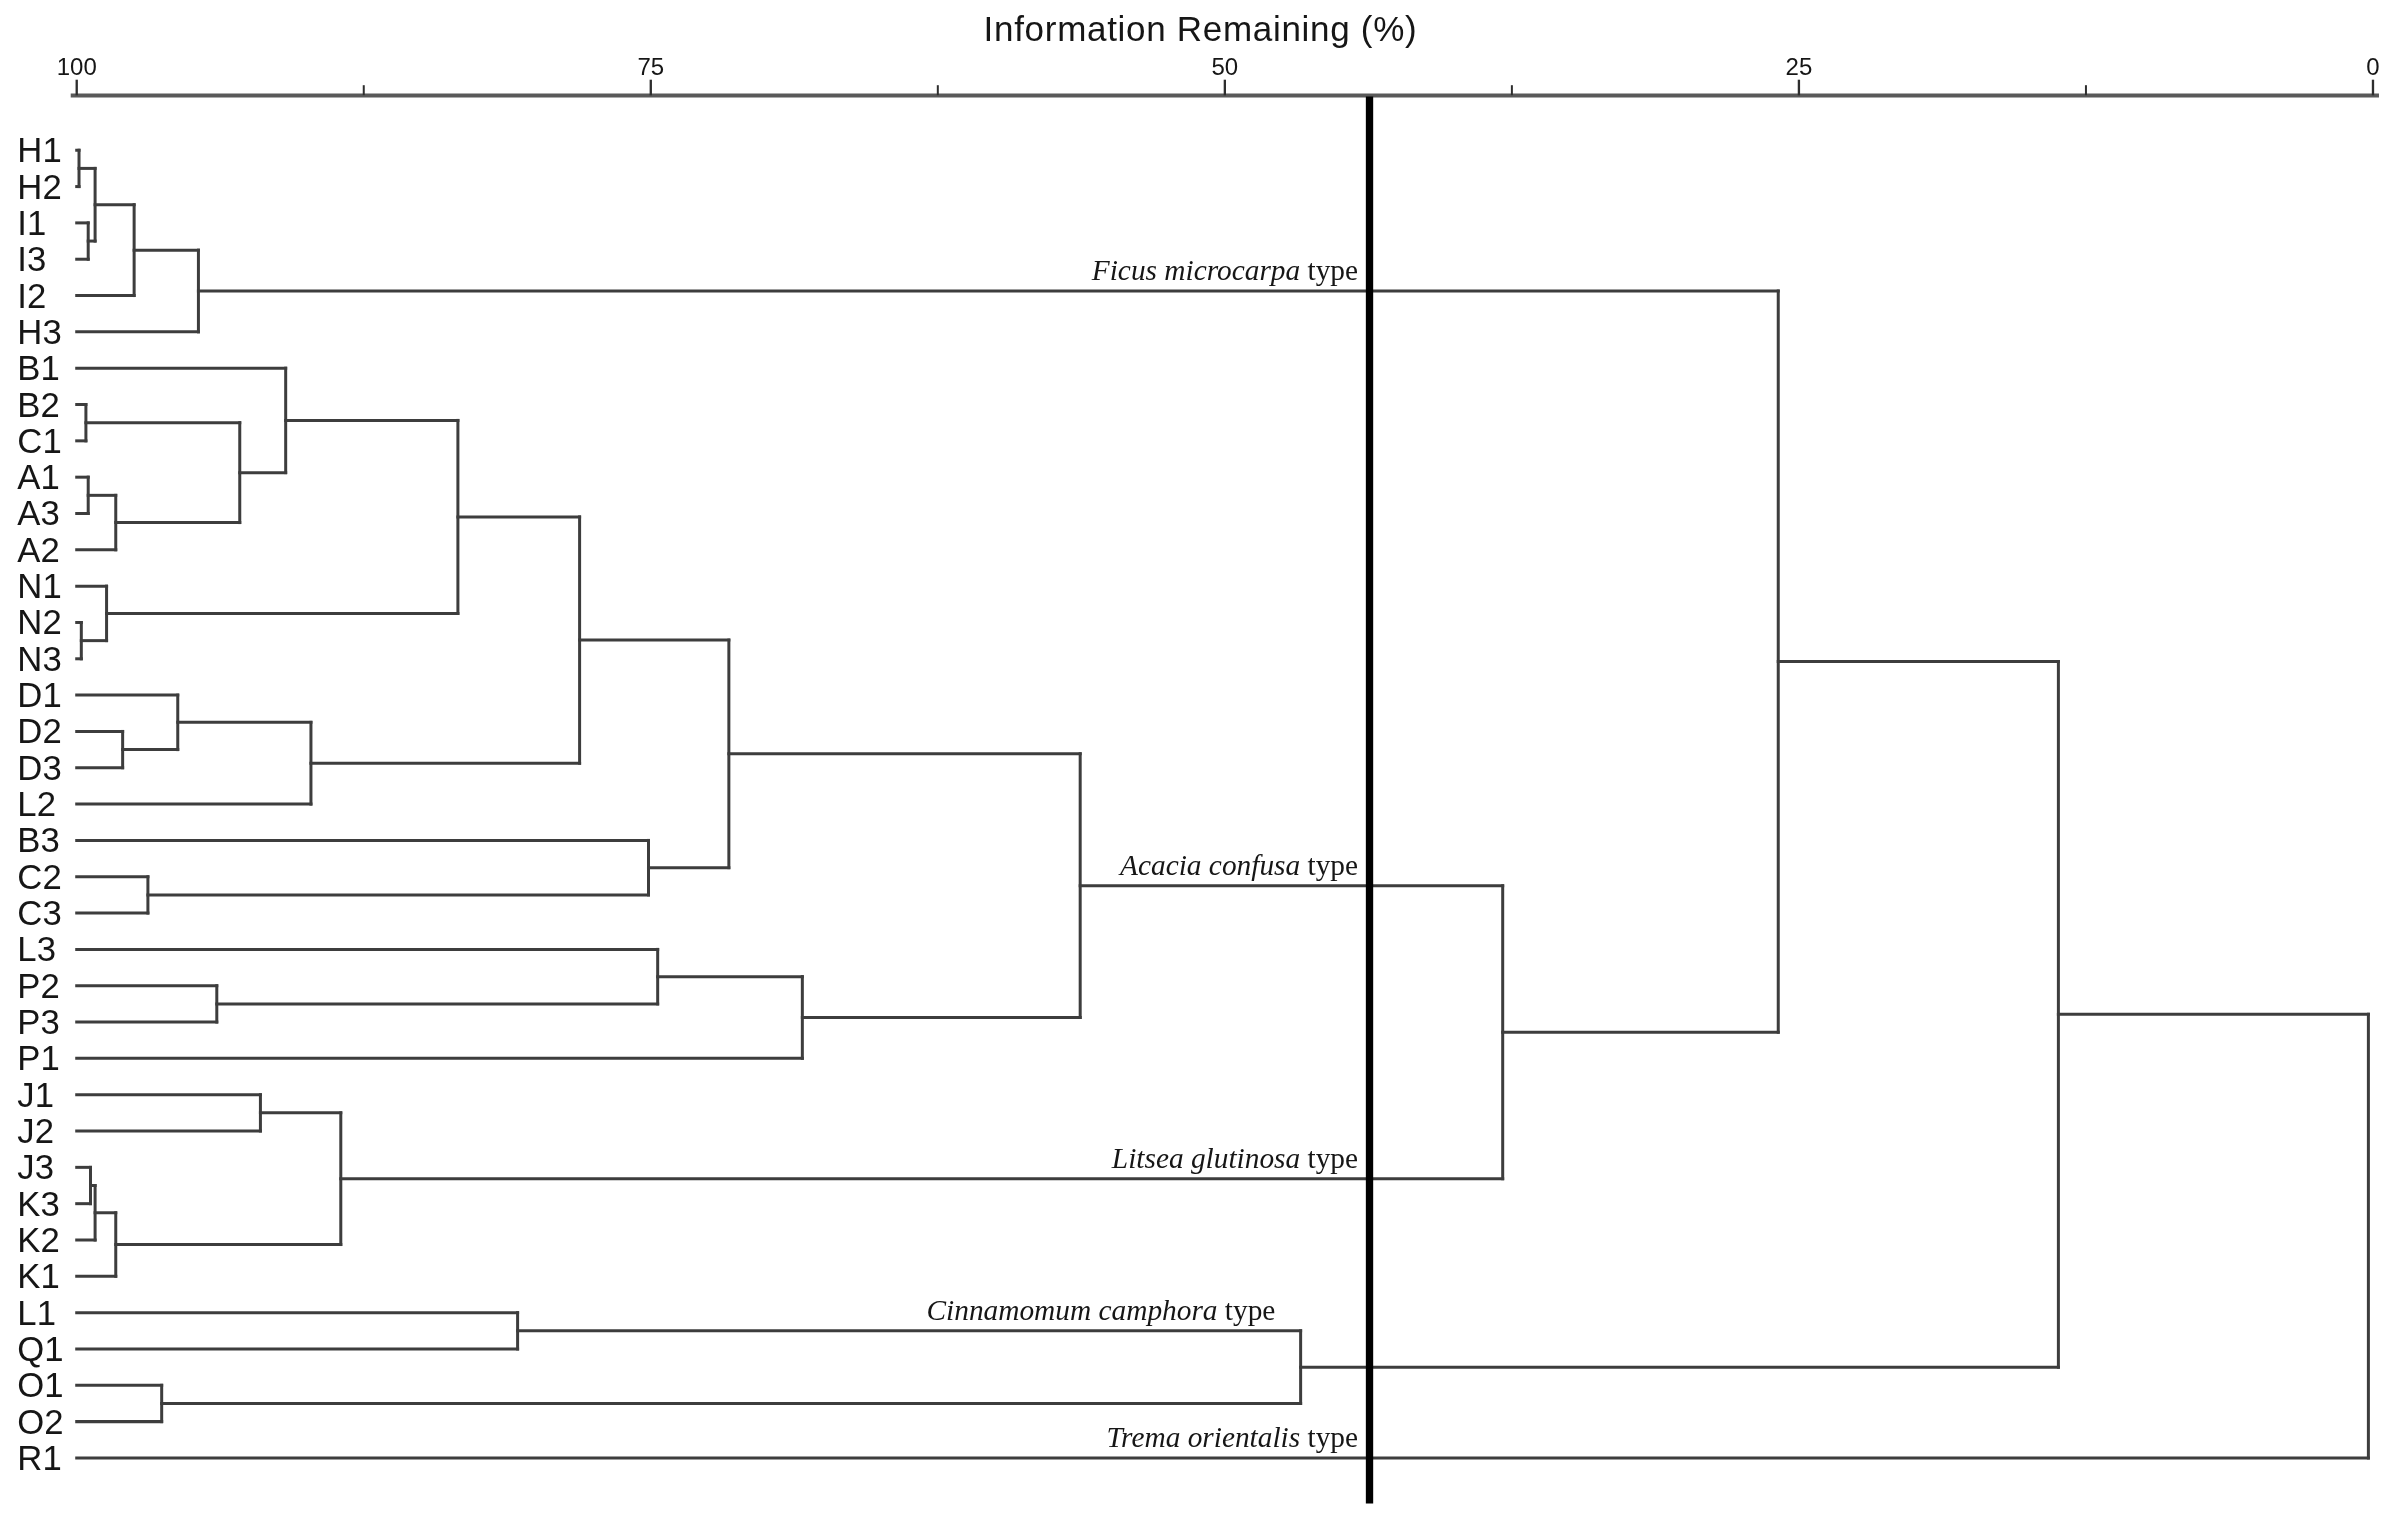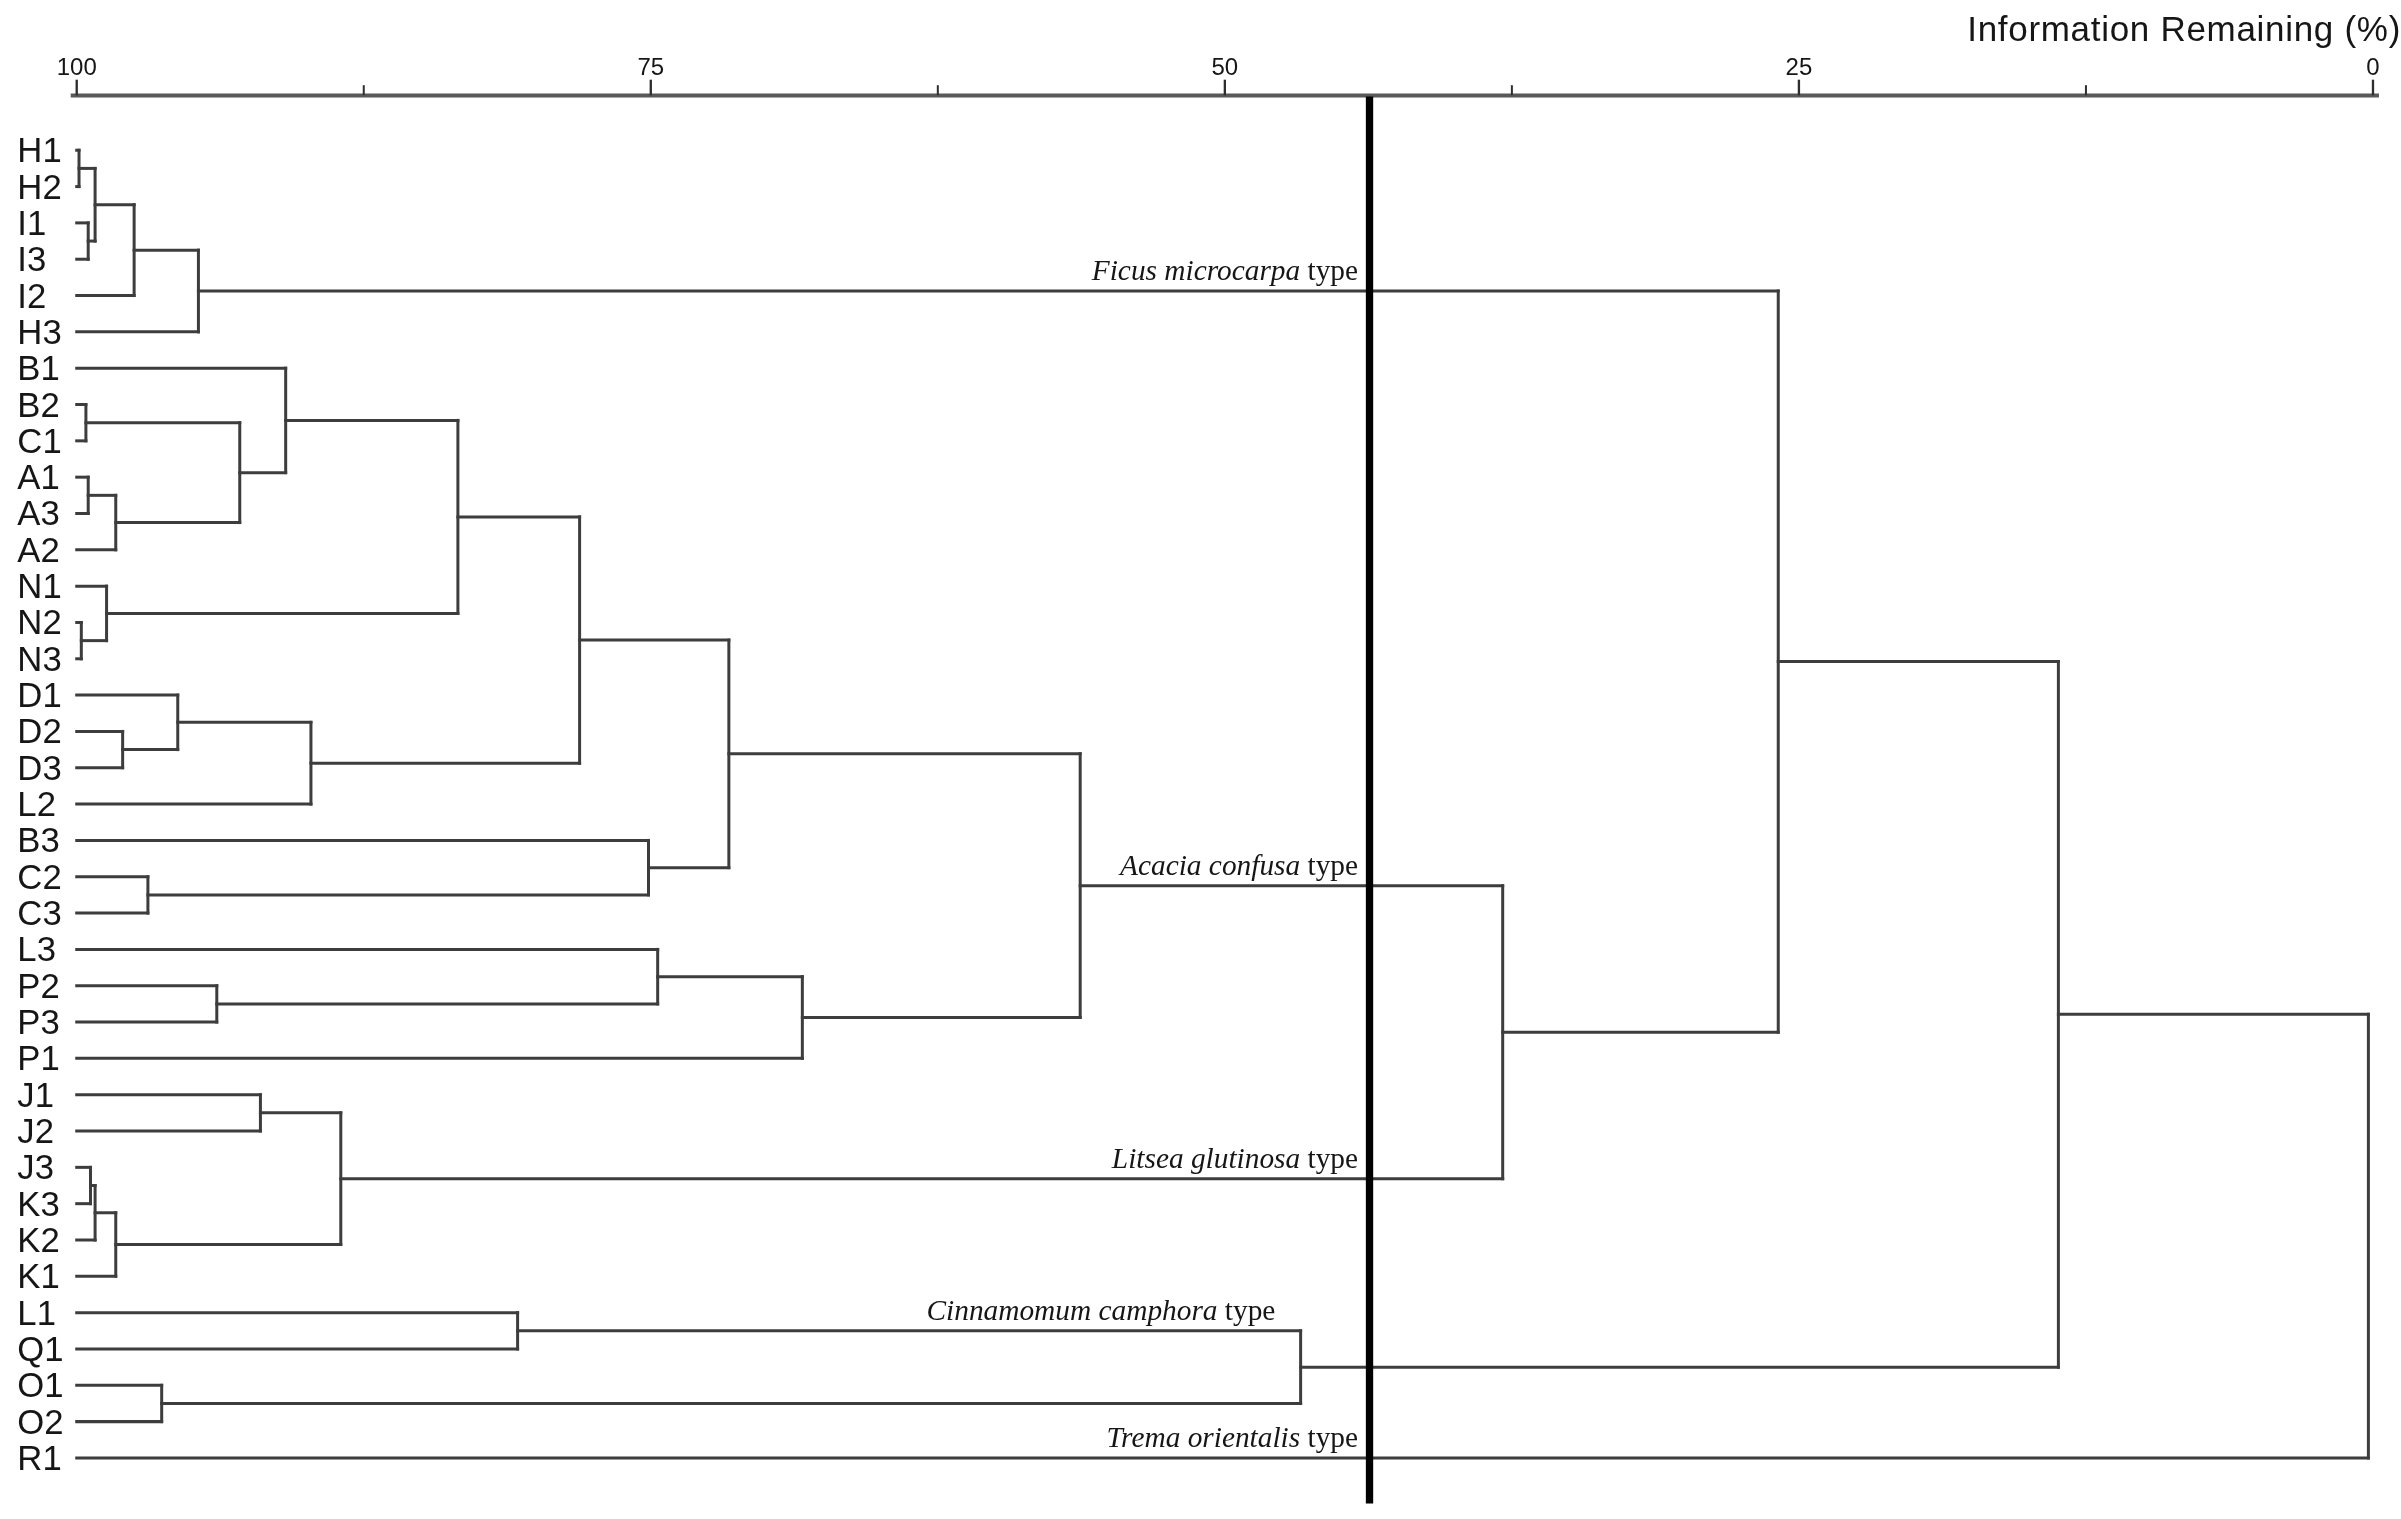--- a/index.html
+++ b/index.html
@@ -1,18 +1,18 @@
 <!DOCTYPE html>
 <html style="font-size:10.7px"><head>
 <meta charset="utf-8">
 <style>
   html,body{margin:0;padding:0;background:#ffffff;}
   #stage{position:relative;width:2401px;height:1520px;background:#ffffff;overflow:hidden;
          font-family:"Liberation Sans",sans-serif;}
-  #chart-title{position:absolute;left:0;top:9.3px;width:2401px;text-align:right;
+  #chart-title{position:absolute;left:0;top:9.3px;width:2401px;text-align:center;
                font-size:35px;color:#161616;letter-spacing:0.7px;}
   #dendro-svg{position:absolute;left:0;top:0;}
   text{user-select:none;}
 </style>
 </head>
 <body>
 
 <div id="stage">
   <div id="chart-title">Information Remaining (%)</div>
   <svg id="dendro-svg" width="2401" height="1520" viewBox="0 0 3599 2278" xmlns="http://www.w3.org/2000/svg">

